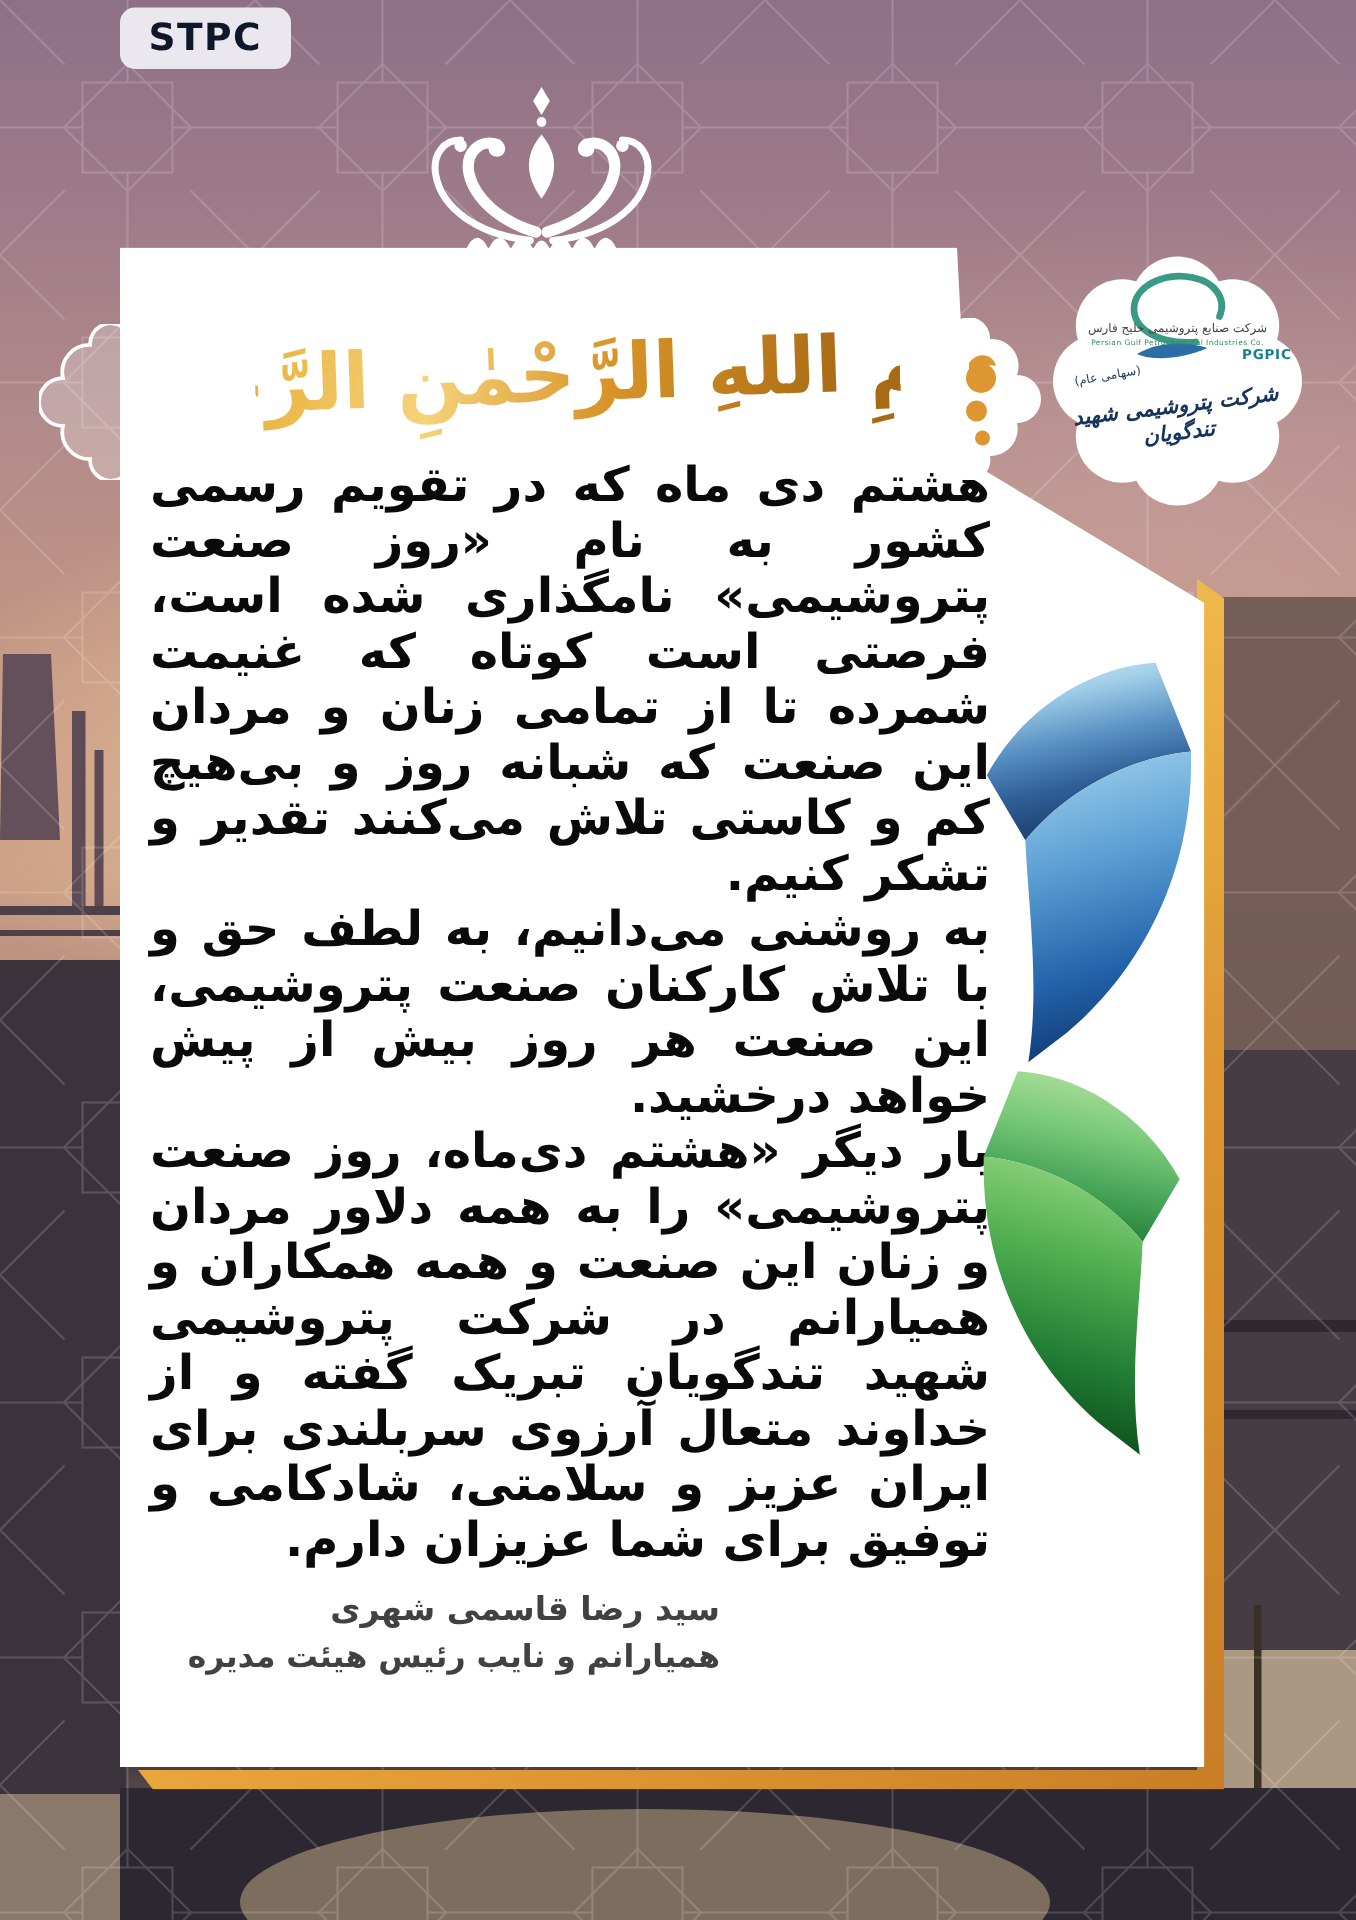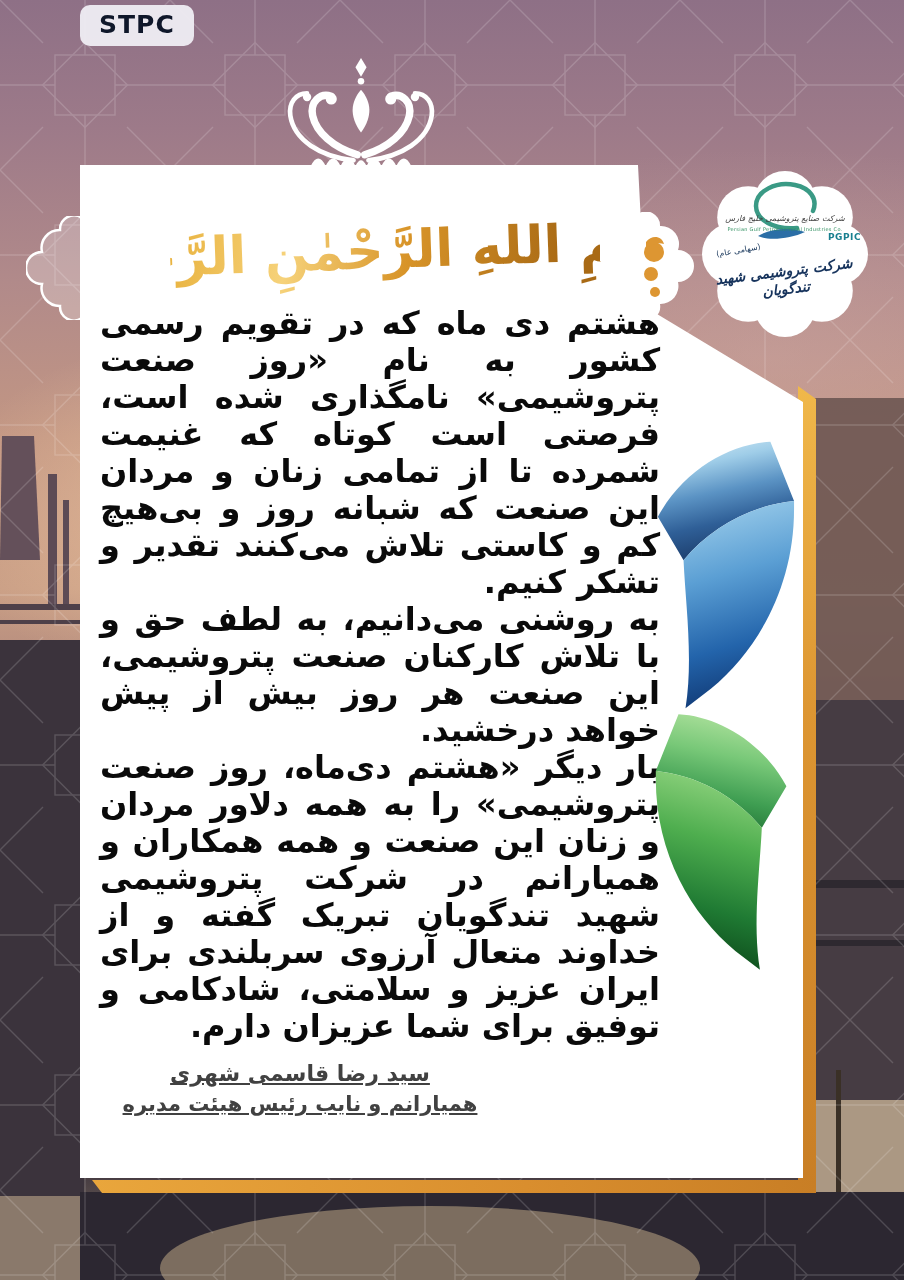--- a/index.html
+++ b/index.html
@@ -55,35 +55,35 @@
     white-space:nowrap;
   }
   .body-text{
     left:20px;top:140px;width:560px;
     direction:rtl;text-align:justify;
     font-size:32px;font-weight:bold;line-height:37px;color:#0a0a0a;
   }
   .body-text p{margin:0;}
   .signature{
     left:40px;top:893px;width:360px;
-    direction:rtl;text-align:center;
-    color:#414141;font-weight:bold;text-decoration:underline;
+    direction:rtl;text-align:right;
+    color:#414141;font-weight:bold;
   }
   .signature .sig-name{font-size:22px;line-height:31px;}
   .signature .sig-title{font-size:21px;line-height:31px;}
   .chevron-blue{left:570px;top:273px;}
   .chevron-green{left:572px;top:535px;}
   
   .crown{left:268px;top:58px;z-index:4;}
   .scallop-left{left:26px;top:216px;z-index:5;}
   .scallop-right{left:638px;top:212px;z-index:5;}
   
   .medallion{left:700px;top:170px;width:170px;height:168px;z-index:6;}
   .medallion .inner{position:absolute;left:0;top:0;width:170px;height:168px;}
-  .m-fa-top{position:absolute;left:0;top:44px;width:170px;text-align:center;font-size:8px;color:#444;font-style:italic;direction:rtl;}
+  .m-fa-top{position:absolute;left:0;top:44px;width:170px;text-align:center;font-size:8px;color:#444;direction:rtl;}
   .m-en{position:absolute;left:0;top:56px;width:170px;text-align:center;font-size:5px;color:#2f8f5f;letter-spacing:.3px;}
   .m-abbr{position:absolute;left:96px;top:62px;font-size:9px;font-weight:bold;color:#187f8f;letter-spacing:.5px;padding-left:32px;}
   .m-share{position:absolute;left:16px;top:76px;font-size:8px;color:#1c3a5e;transform:rotate(-10deg);direction:rtl;}
   .m-company{position:absolute;left:8px;top:92px;width:154px;text-align:center;font-size:14px;font-weight:bold;font-style:italic;color:#16335c;transform:rotate(-7deg);direction:rtl;line-height:18px;}
 </style>
 </head>
 <body>
 
 <div class="abs bg"></div>
 

